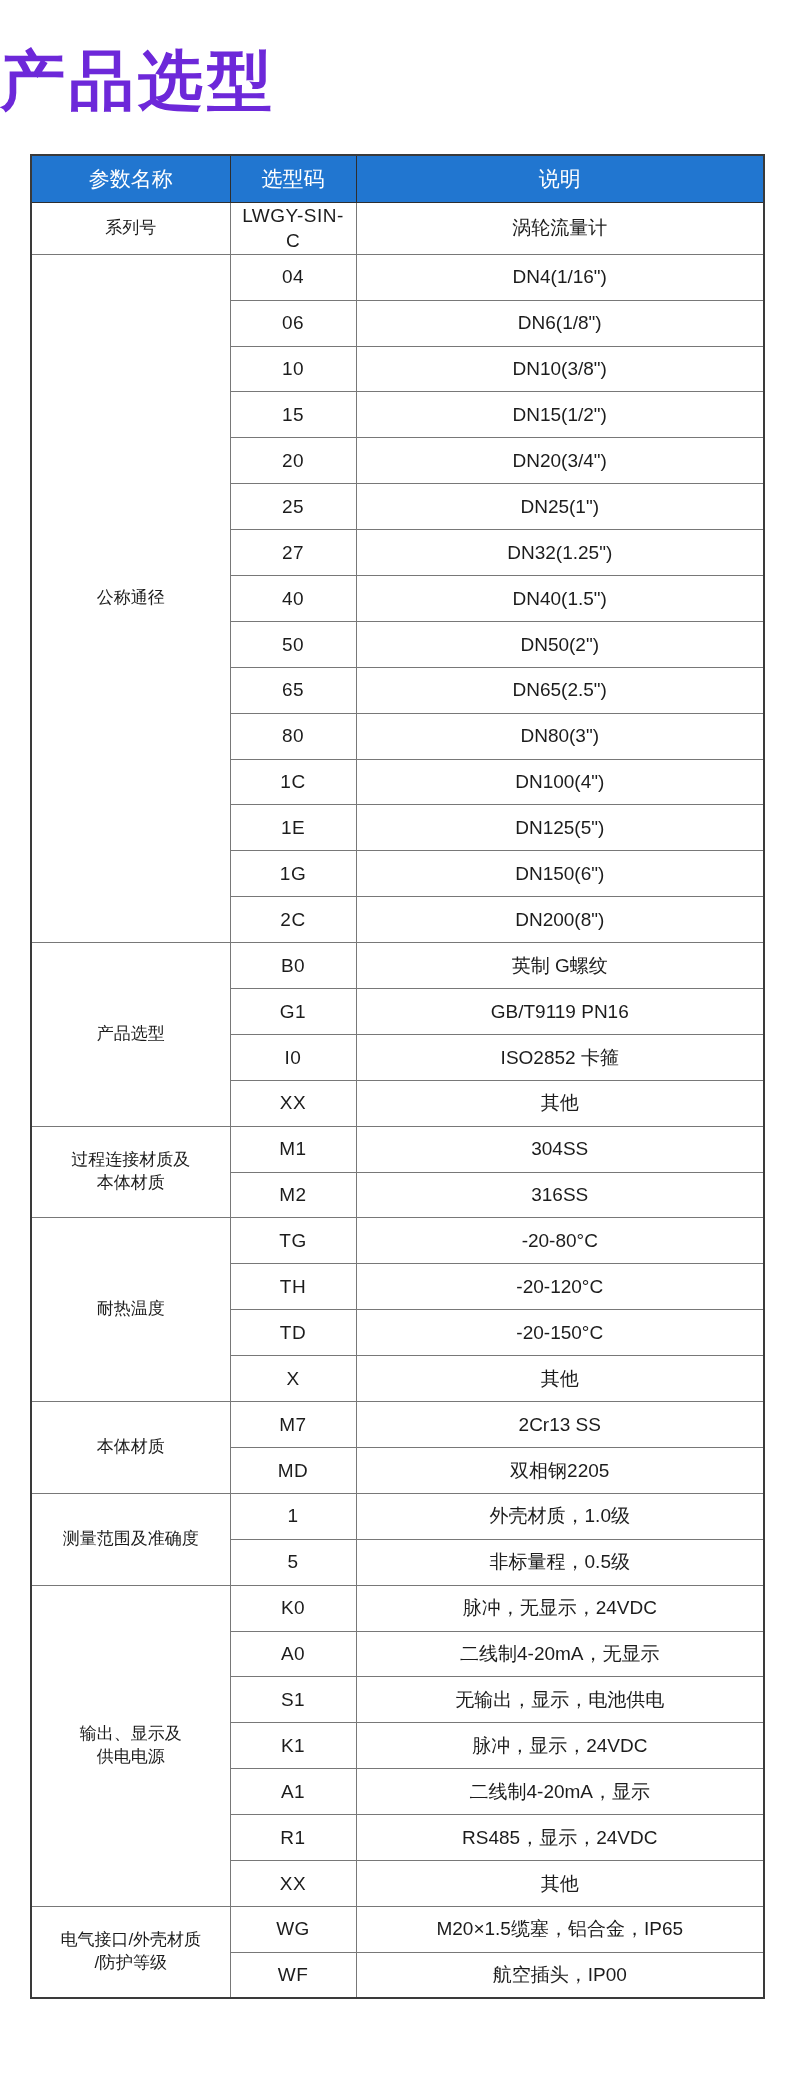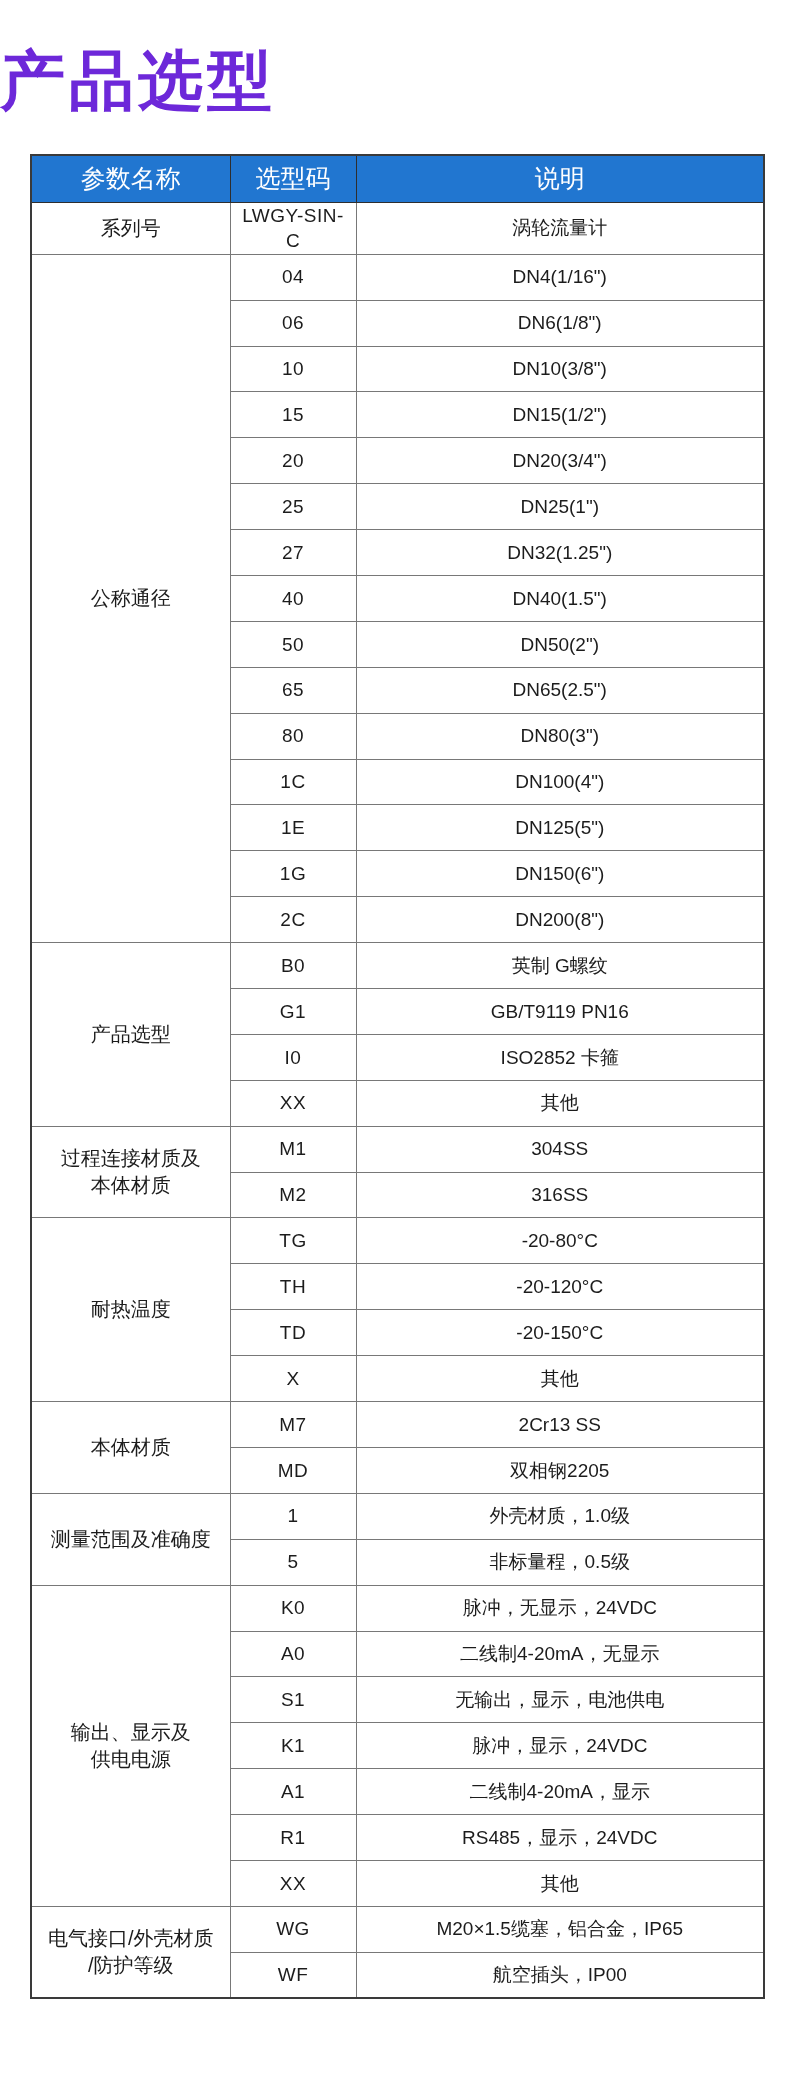--- a/index.html
+++ b/index.html
@@ -29,42 +29,42 @@
     width: 733px;
     margin: 34px 0 0 30px;
     border: 2px solid #3a3a3a;
   }
   col.col-param { width: 199px; }
   col.col-code  { width: 126px; }
   col.col-desc  { width: 408px; }
   th {
     background: #2176d0;
     color: #ffffff;
-    font-size: 25px;
+    font-size: 21px;
     font-weight: 500;
     height: 47px;
     text-align: center;
     vertical-align: middle;
     border: 1px solid #2e2e2e;
     padding: 0 20px;
   }
   td {
     border: 1px solid #787878;
     height: 45.9px;
     text-align: center;
     vertical-align: middle;
     font-size: 19px;
     line-height: 1.35;
     padding: 0 6px;
     color: #1c1c1c;
     background: #ffffff;
   }
   td.param-cell {
     white-space: pre-line;
-    font-size: 20px;
+    font-size: 17px;
   }
   td.code-cell {
     letter-spacing: 0.5px;
     margin-left: 12px;
   }
 </style>
 </head>
 <body>
 
 <h1 class="page-title">产品选型</h1>

